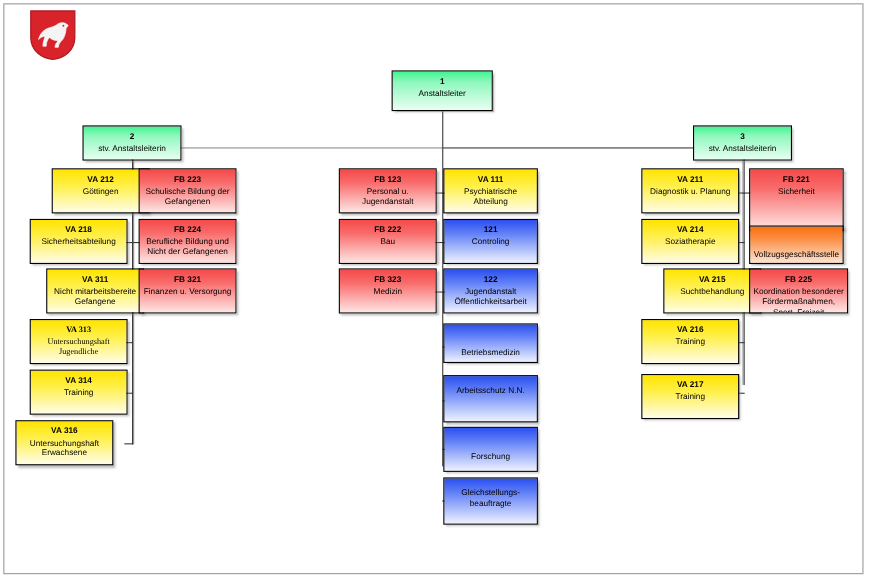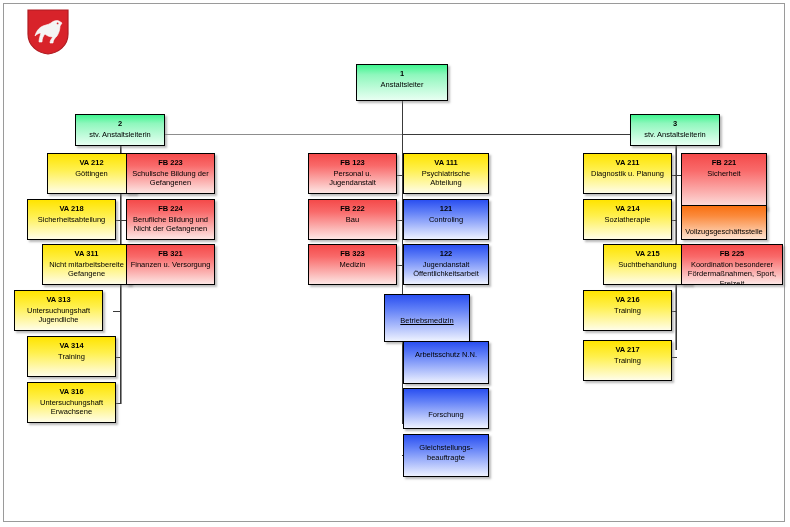--- a/index.html
+++ b/index.html
@@ -146,29 +146,29 @@
   <span class="lbl">Göttingen</span>
 </div>
 <div class="box yellow" style="left:27px;top:199px;width:89px;height:41px;">
   <span class="num">VA 218</span>
   <span class="lbl">Sicherheitsabteilung</span>
 </div>
 <div class="box yellow" style="left:27px;top:244px;width:89px;height:41px;margin-left:15px;">
   <span class="num">VA 311</span>
   <span class="lbl">Nicht mitarbeitsbereite Gefangene</span>
 </div>
-<div class="box yellow" style="left:14px;top:290px;width:89px;height:41px;">
+<div class="box yellow" style="left:27px;top:290px;width:89px;height:41px;font-family:Liberation Serif, serif;">
   <span class="num">VA 313</span>
   <span class="lbl">Untersuchungshaft Jugendliche</span>
 </div>
 <div class="box yellow" style="left:27px;top:336px;width:89px;height:41px;">
   <span class="num">VA 314</span>
   <span class="lbl">Training</span>
 </div>
-<div class="box yellow" style="left:27px;top:382px;width:89px;height:41px;">
+<div class="box yellow" style="left:14px;top:382px;width:89px;height:41px;">
   <span class="num">VA 316</span>
   <span class="lbl">Untersuchungshaft Erwachsene</span>
 </div>
 
 <div class="box red" style="left:126px;top:153px;width:89px;height:41px;">
   <span class="num">FB 223</span>
   <span class="lbl">Schulische Bildung der Gefangenen</span>
 </div>
 <div class="box red" style="left:126px;top:199px;width:89px;height:41px;">
   <span class="num">FB 224</span>
@@ -197,21 +197,21 @@
   <span class="lbl">Psychiatrische Abteilung</span>
 </div>
 <div class="box blue" style="left:403px;top:199px;width:86px;height:41px;">
   <span class="num">121</span>
   <span class="lbl">Controling</span>
 </div>
 <div class="box blue" style="left:403px;top:244px;width:86px;height:41px;">
   <span class="num">122</span>
   <span class="lbl">Jugendanstalt Öffentlichkeitsarbeit</span>
 </div>
-<div class="box blue nonum" style="left:384px;top:294px;width:86px;height:48px;text-decoration:underline;">
+<div class="box blue nonum" style="left:403px;top:294px;width:86px;height:36px;">
   <span class="lbl">Betriebsmedizin</span>
 </div>
 <div class="box blue tall2" style="left:403px;top:341px;width:86px;height:43px;">
   <span class="lbl">Arbeitsschutz N.N.</span>
 </div>
 <div class="box blue nonum" style="left:403px;top:388px;width:86px;height:41px;">
   <span class="lbl">Forschung</span>
 </div>
 <div class="box blue tall2" style="left:403px;top:434px;width:86px;height:43px;">
   <span class="lbl">Gleichstellungs- beauftragte</span>
@@ -238,16 +238,16 @@
   <span class="lbl">Training</span>
 </div>
 
 <div class="box red" style="left:681px;top:153px;width:86px;height:57px;">
   <span class="num">FB 221</span>
   <span class="lbl">Sicherheit</span>
 </div>
 <div class="box orange nonum" style="left:681px;top:205px;width:86px;height:35px;">
   <span class="lbl">Vollzugsgeschäftsstelle</span>
 </div>
-<div class="box red" style="left:681px;top:244px;width:102px;height:41px;">
+<div class="box red" style="left:681px;top:244px;width:90px;height:41px;">
   <span class="num">FB 225</span>
   <span class="lbl">Koordination  besonderer Fördermaßnahmen, Sport, Freizeit</span>
 </div>
 
 </body></html>

